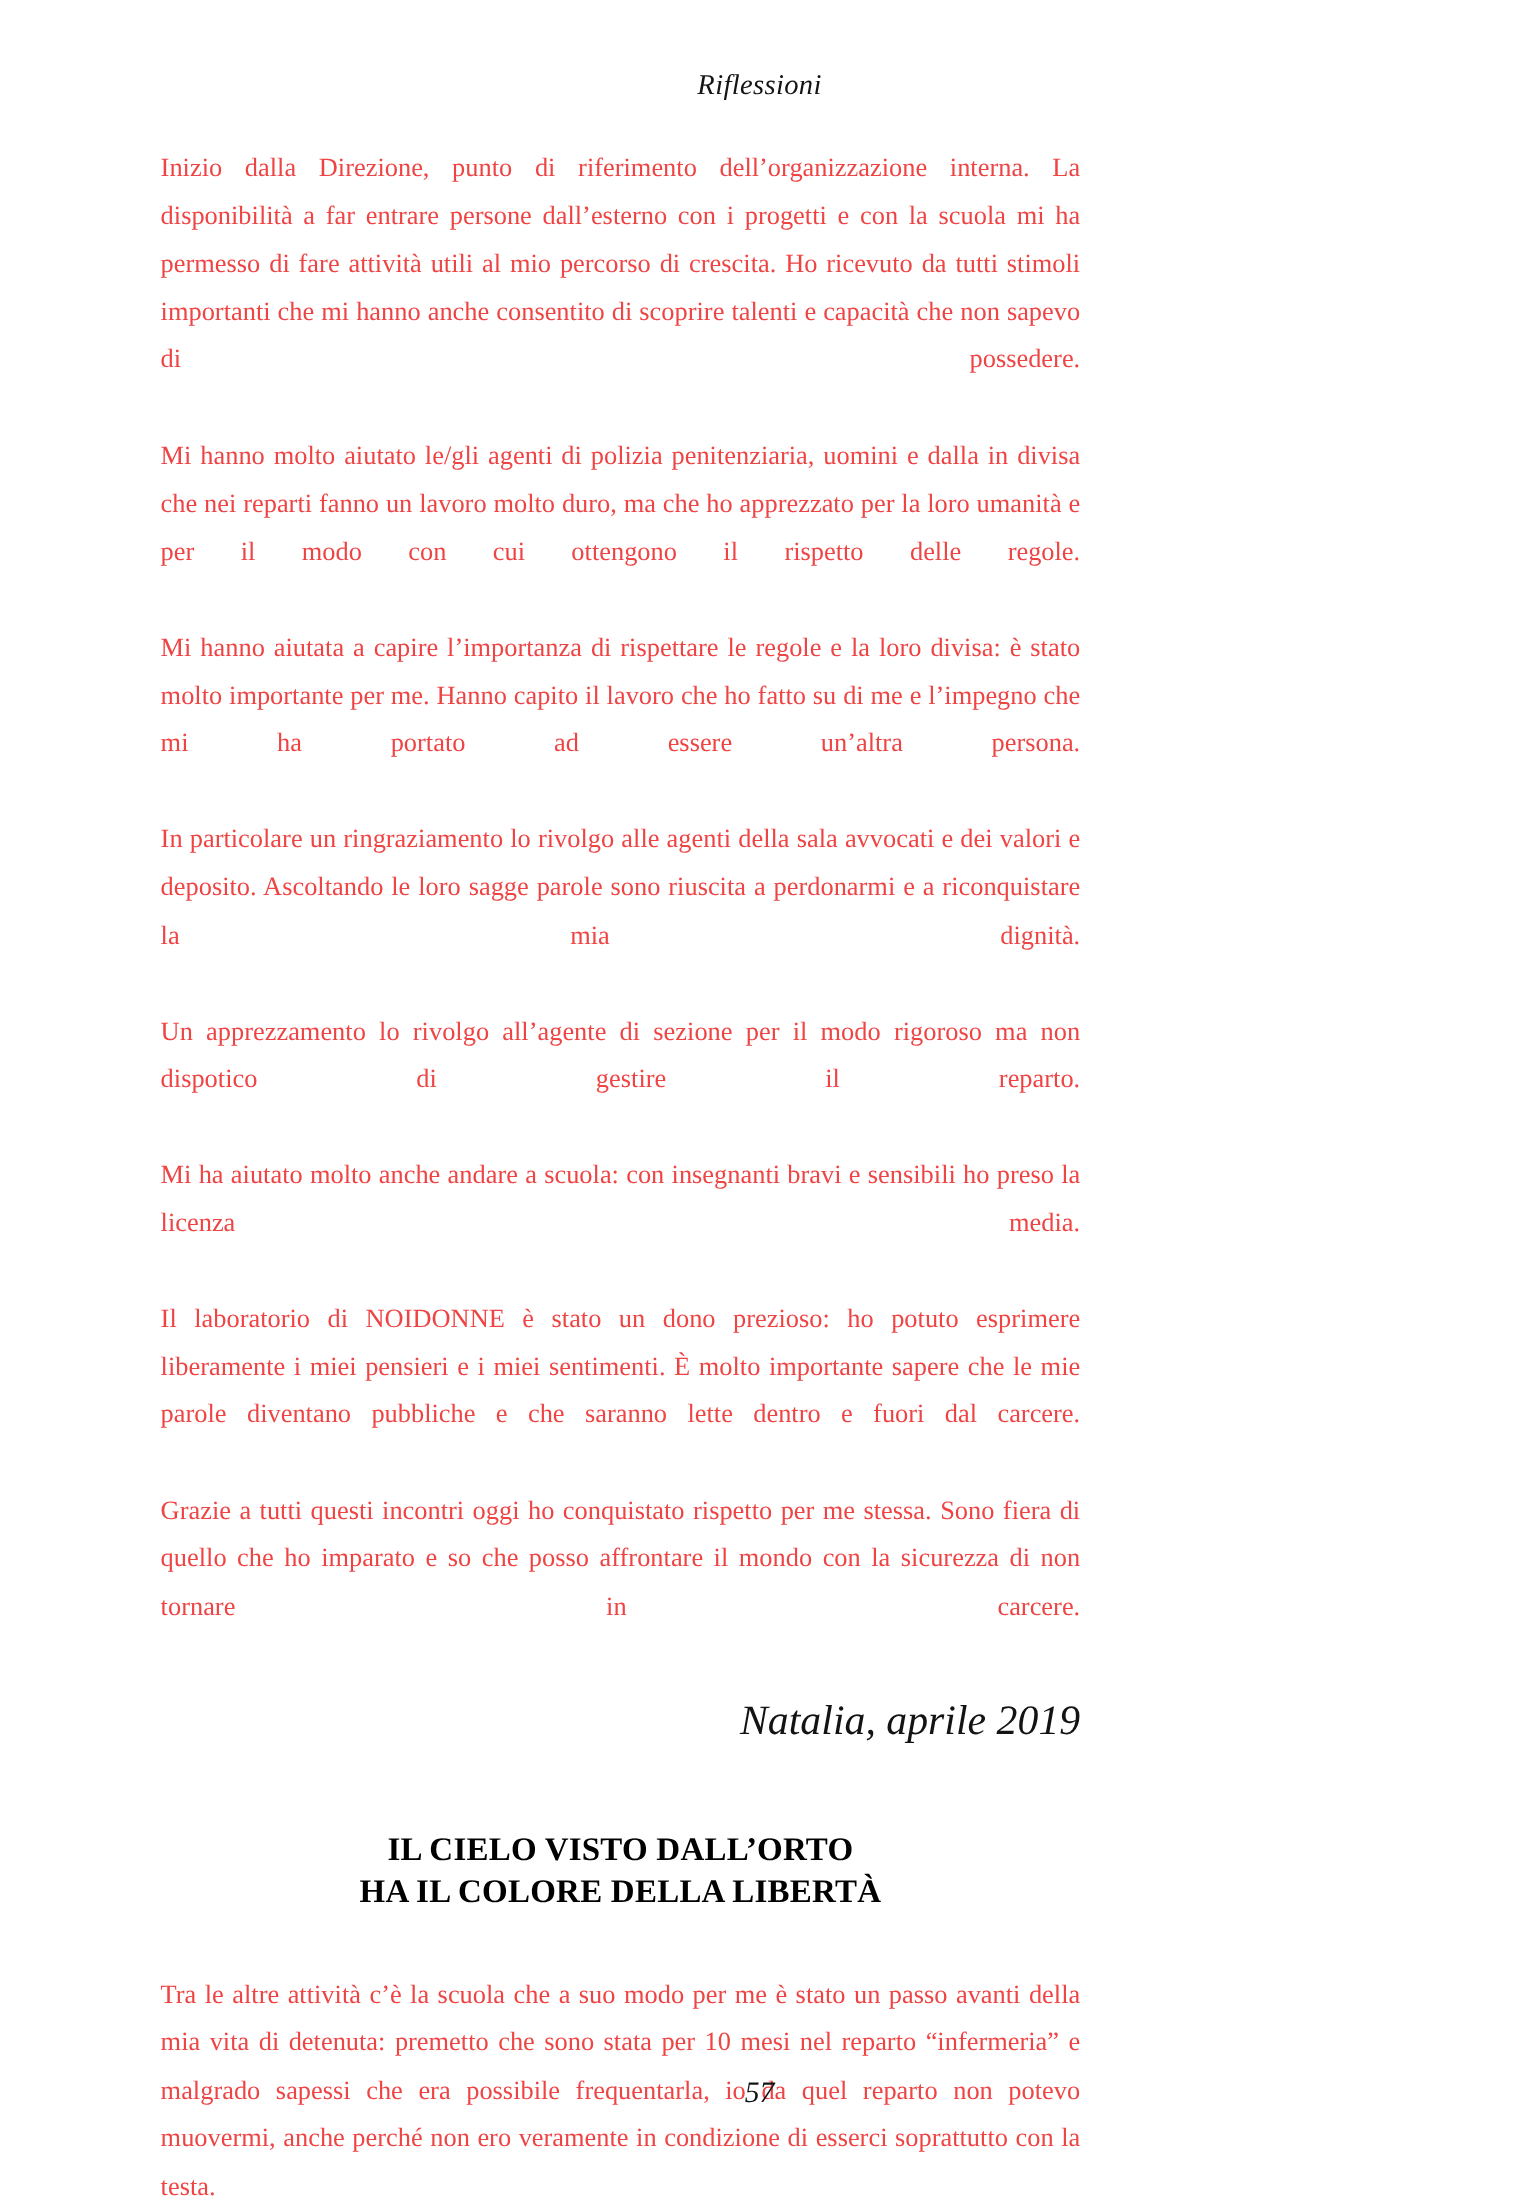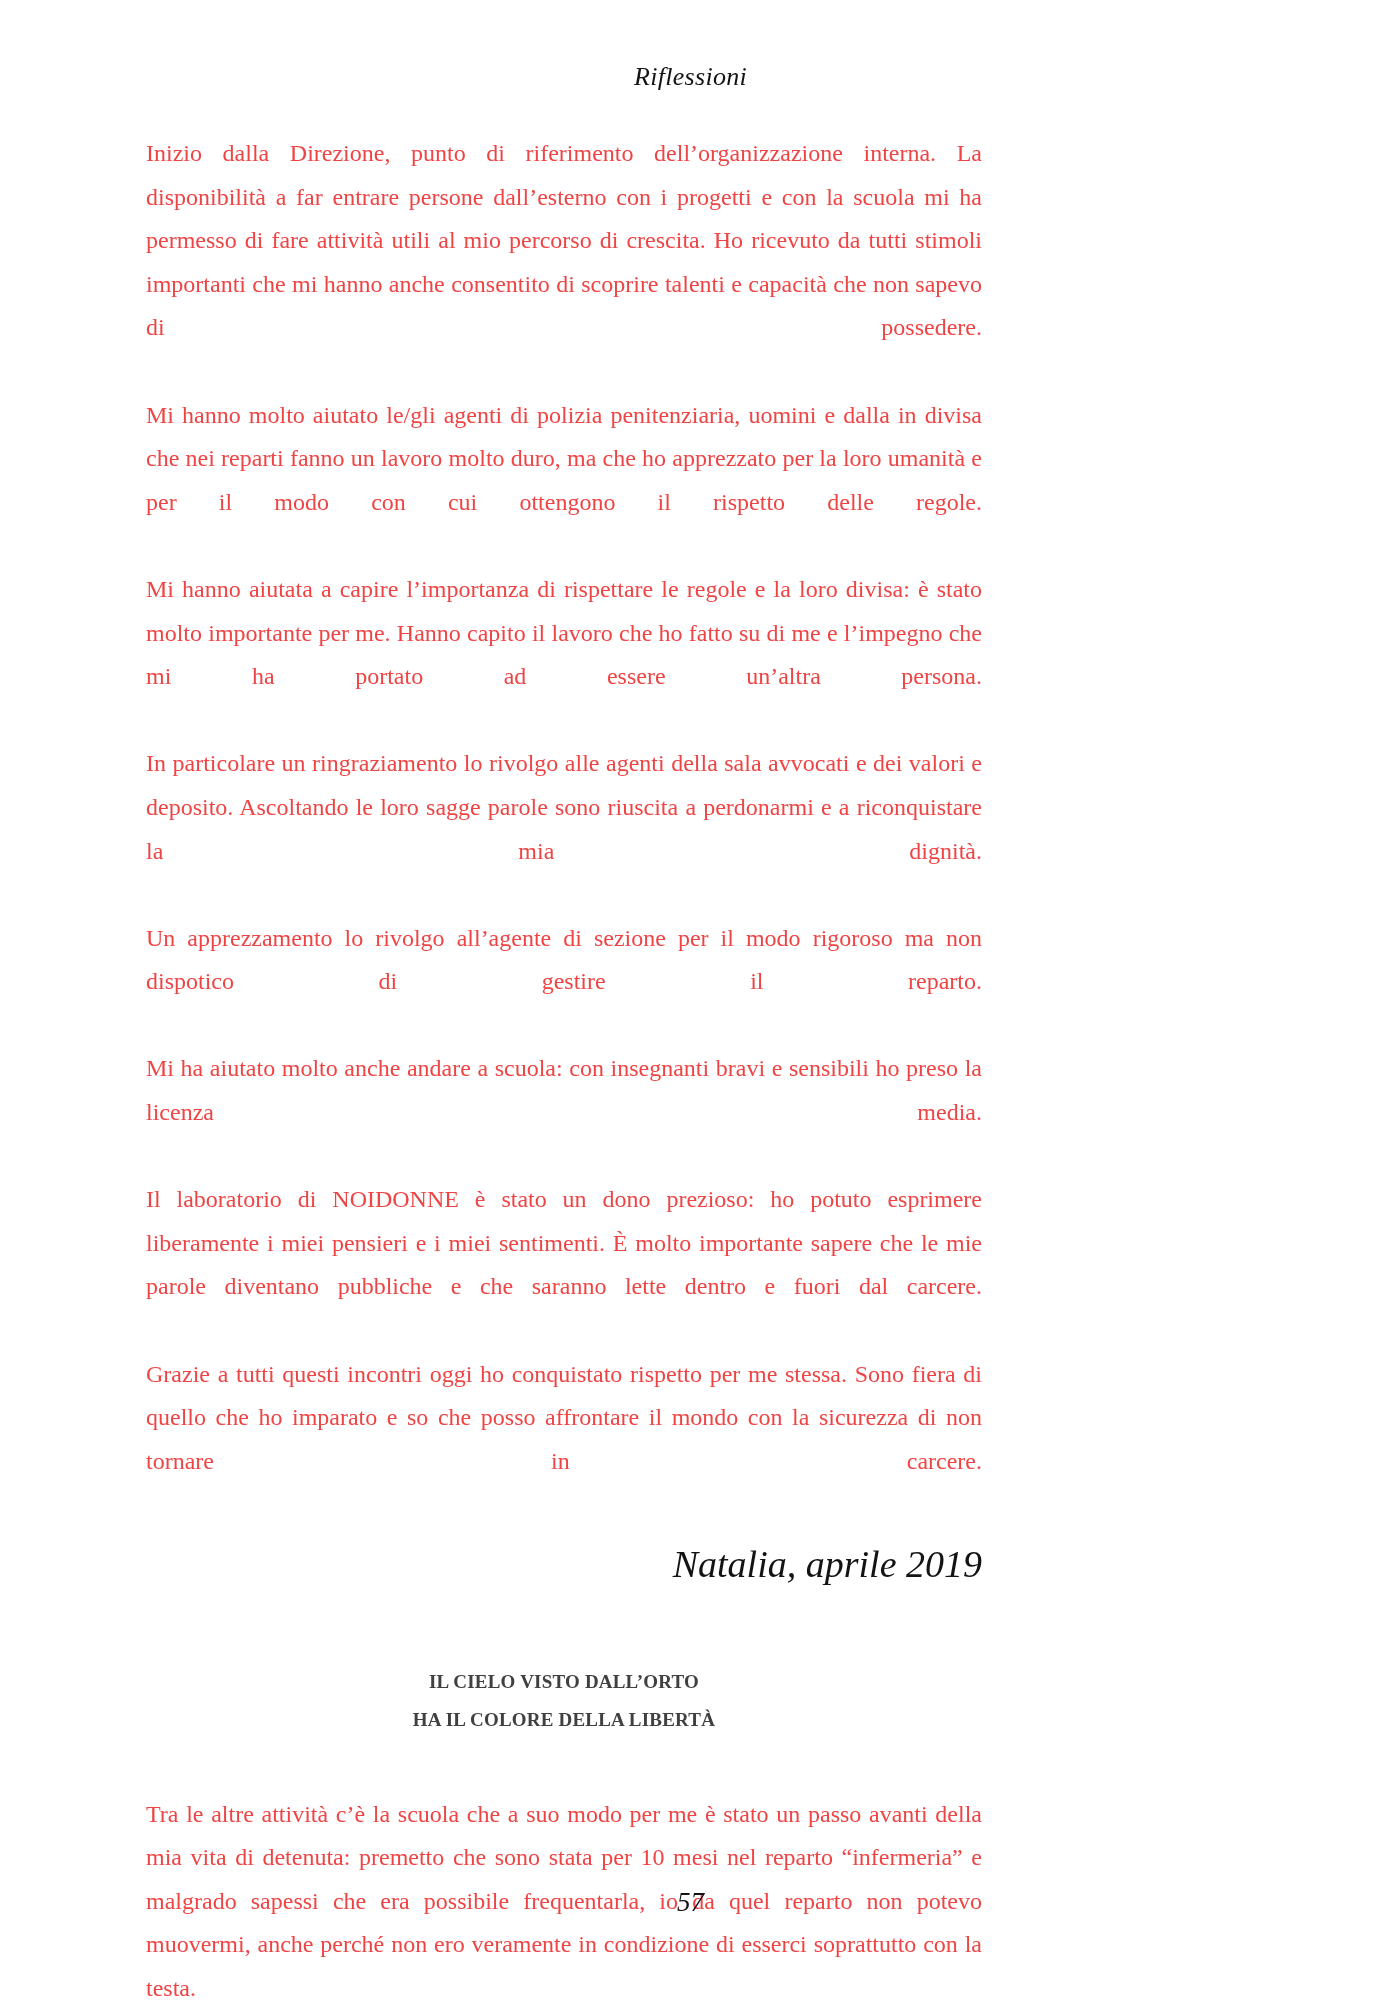--- a/index.html
+++ b/index.html
@@ -50,24 +50,24 @@
     font-style: italic;
     font-size: 38px;
     text-align: right;
     color: #131313;
     line-height: 43.6px;
   }
   .section-title {
     margin-top: 76px;
     text-align: center;
     font-weight: bold;
-    font-size: 19px;
+    font-size: 30px;
     line-height: 38px;
     letter-spacing: 0.2px;
-    color: #404040;
+    color: #000000;
   }
   .section-title .line2 {
     display: block;
   }
   .after-title {
     margin-top: 54px;
   }
   .folio {
     position: absolute;
     bottom: 82px;

